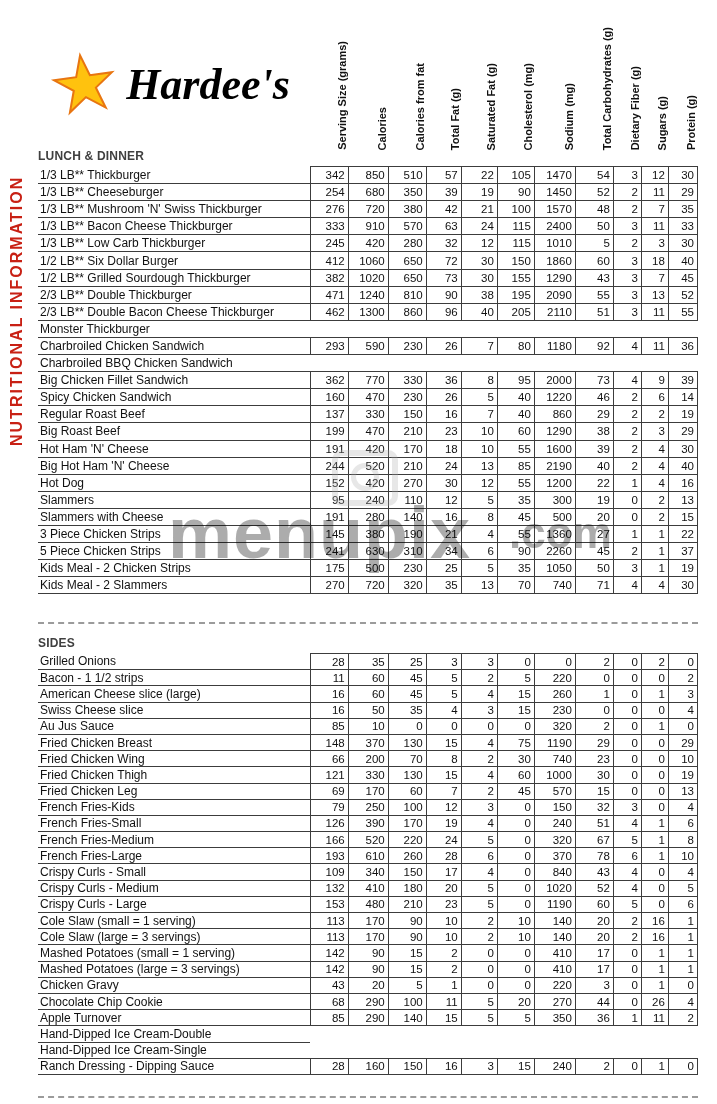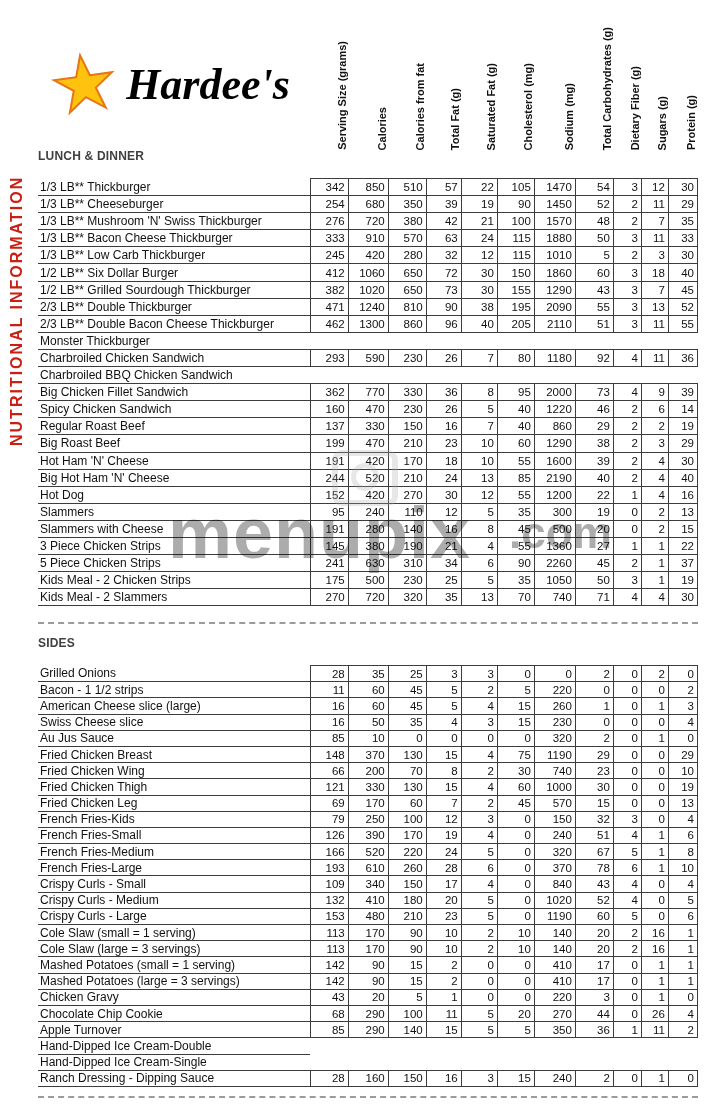--- a/index.html
+++ b/index.html
@@ -18,21 +18,21 @@
   
   .colheads{position:absolute;top:0;left:0;width:717px;height:150px;}
   .colwrap{position:absolute;bottom:0;height:150px;display:flex;justify-content:flex-end;align-items:flex-end;}
   .colhead{writing-mode:vertical-rl;transform:rotate(180deg);font-size:11px;font-weight:bold;white-space:nowrap;}
 
   
   .section{position:absolute;left:38px;}
   .section.lunch{top:149px;}
   .section.sides{top:636px;}
   .sec-title{color:#404040;font-weight:bold;font-size:12px;height:14px;letter-spacing:.2px;}
-  table.nutri{border-collapse:collapse;table-layout:fixed;width:660px;margin-top:15px;}
+  table.nutri{border-collapse:collapse;table-layout:fixed;width:660px;margin-top:3px;}
   .nutri td{padding:0;line-height:12px;font-size:11.5px;height:16.1px;overflow:hidden;white-space:nowrap;vertical-align:middle;}
   .section.sides .nutri td{height:15.2px;}
   .nutri td.name{font-size:12px;padding-left:2px;border-bottom:1px solid #3c3c3c;text-align:left;}
   .nutri td.val{border:1px solid #3c3c3c;text-align:right;padding-right:3px;}
   .nutri td.val.empty{border:none;}
 
   
   .dashed{position:absolute;left:38px;width:660px;border-top:2px dashed #9b9b9b;}
   .dashed.mid{top:622px;}
   .dashed.bottom{top:1096px;}
@@ -155,21 +155,21 @@
             <td class="val">35</td>
           </tr>
           <tr>
             <td class="name">1/3 LB** Bacon Cheese Thickburger</td>
             <td class="val">333</td>
             <td class="val">910</td>
             <td class="val">570</td>
             <td class="val">63</td>
             <td class="val">24</td>
             <td class="val">115</td>
-            <td class="val">1880</td>
+            <td class="val">2400</td>
             <td class="val">50</td>
             <td class="val">3</td>
             <td class="val">11</td>
             <td class="val">33</td>
           </tr>
           <tr>
             <td class="name">1/3 LB** Low Carb Thickburger</td>
             <td class="val">245</td>
             <td class="val">420</td>
             <td class="val">280</td>

